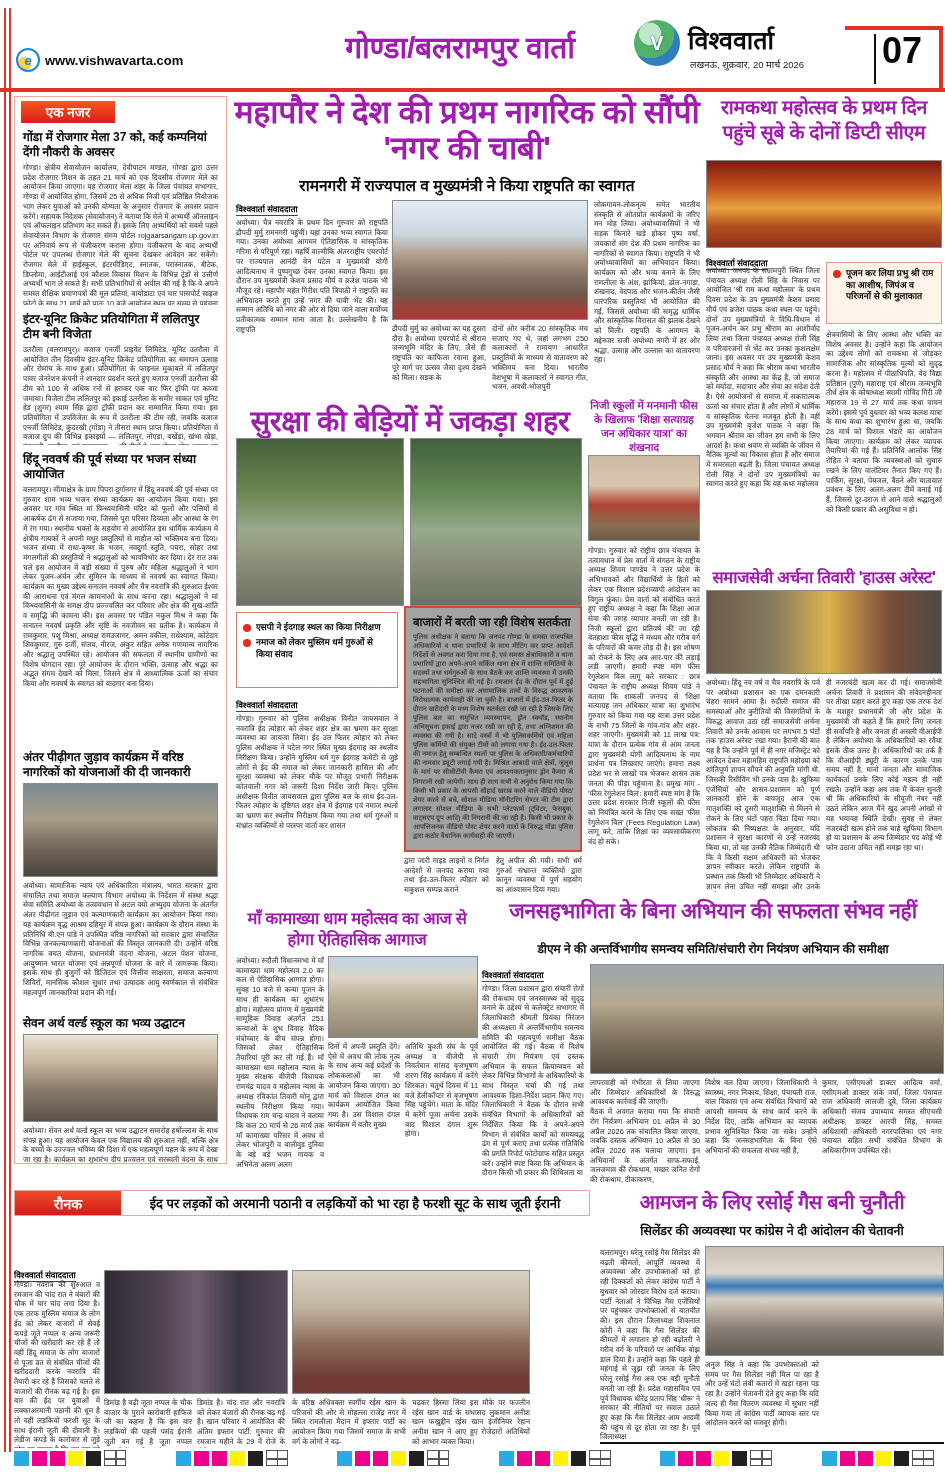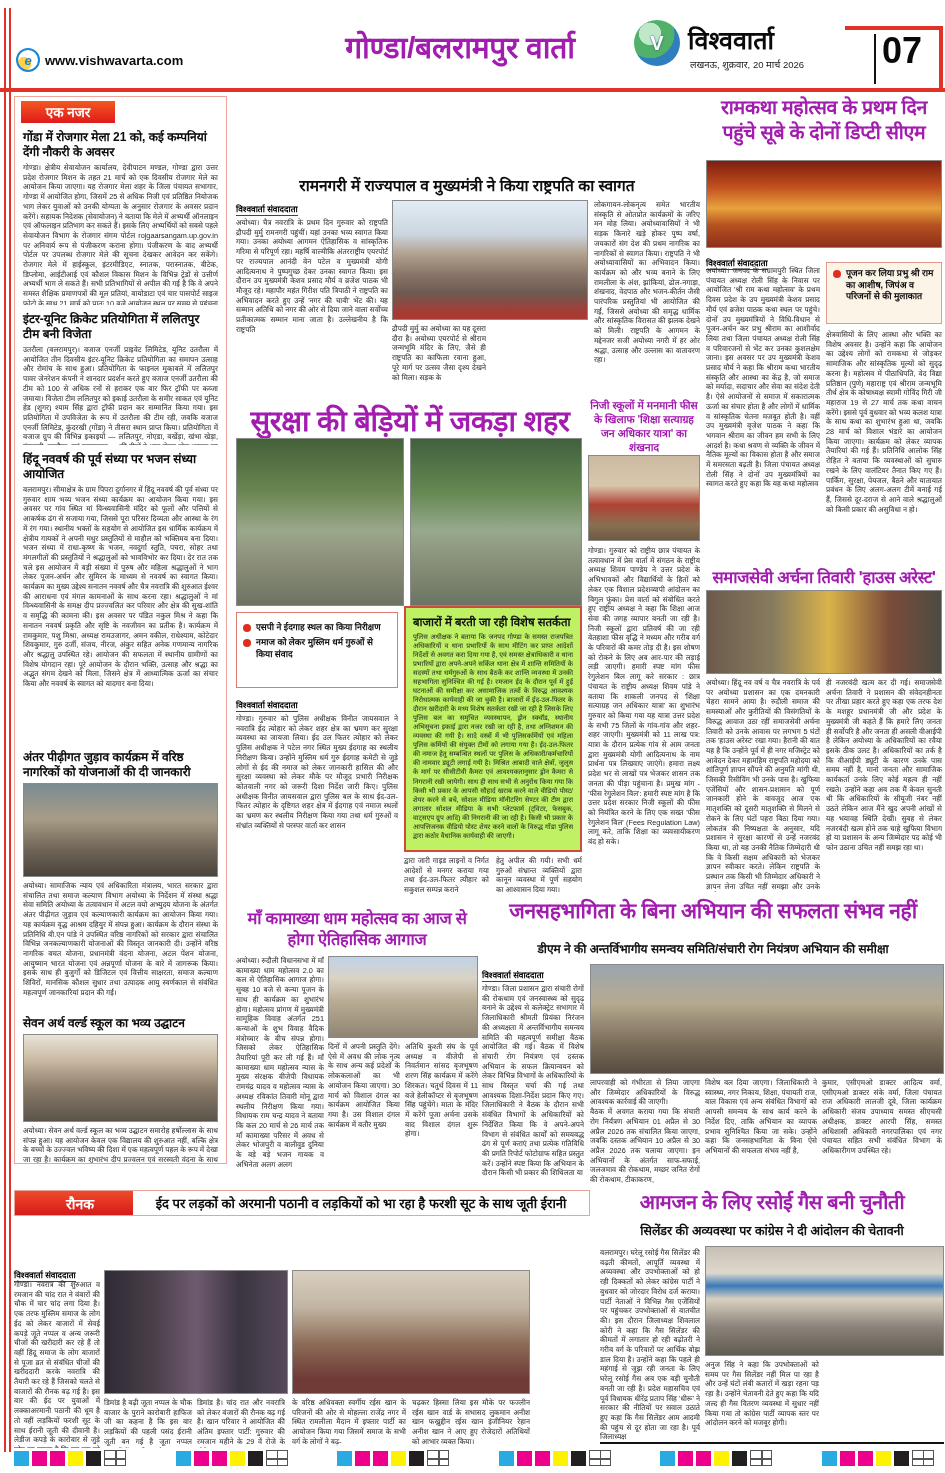--- a/index.html
+++ b/index.html
@@ -59,46 +59,48 @@
   <div class="abs" style="left:690px;top:58px;font-size:9.5px;font-weight:400;color:#222;">लखनऊ,   शुक्रवार, 20 मार्च 2026</div>
 
   <div class="abs redline" style="left:845px;top:26px;width:98px;height:4px;"></div>
   <div class="abs redline" style="left:939px;top:26px;width:4px;height:66px;"></div>
   <div class="abs" style="left:874px;top:34px;width:2px;height:50px;background:#111;"></div>
   <div class="abs" style="left:882px;top:30px;font-size:36px;font-weight:800;color:#0a0a0a;">07</div>
 
   <div class="abs boxed" style="left:14px;top:96px;width:213px;height:1068px;border:1px solid #f0a49c;padding:6px 8px;overflow:hidden;">
     <div style="width:94px;height:22px;margin:-2px 0 4px -2px;background:linear-gradient(180deg,#f4581f,#df1b1b);color:#fff;font-weight:800;font-size:13.5px;display:flex;align-items:center;justify-content:center;">एक नजर</div>
 
-    <div class="sb-head">गोंडा में रोजगार मेला 21 को, कई कम्पनियां देंगी नौकरी के अवसर</div>
+    <div class="sb-head">गोंडा में रोजगार मेला 37 को, कई कम्पनियां देंगी नौकरी के अवसर</div>
     <div class="bodytxt" style="height:142px;">गोण्डा। क्षेत्रीय सेवायोजन कार्यालय, देवीपाटन मण्डल, गोण्डा द्वारा उत्तर प्रदेश रोजगार मिशन के तहत 21 मार्च को एक दिवसीय रोजगार मेले का आयोजन किया जाएगा। यह रोजगार मेला शहर के जिला पंचायत सभागार, गोण्डा में आयोजित होगा, जिसमें 25 से अधिक निजी एवं प्रतिष्ठित नियोजक भाग लेकर युवाओं को उनकी योग्यता के अनुसार रोजगार के अवसर प्रदान करेंगे। सहायक निदेशक (सेवायोजन) ने बताया कि मेले में अभ्यर्थी ऑनलाइन एवं ऑफलाइन प्रतिभाग कर सकते हैं। इसके लिए अभ्यर्थियों को सबसे पहले सेवायोजन विभाग के रोजगार संगम पोर्टल rojgaarsangam.up.gov.in पर अनिवार्य रूप से पंजीकरण कराना होगा। पंजीकरण के बाद अभ्यर्थी पोर्टल पर उपलब्ध रोजगार मेले की सूचना देखकर आवेदन कर सकेंगे। रोजगार मेले में हाईस्कूल, इंटरमीडिएट, स्नातक, परास्नातक, बीटेक, डिप्लोमा, आईटीआई एवं कौशल विकास मिशन के विभिन्न ट्रेडों से उत्तीर्ण अभ्यर्थी भाग ले सकते हैं। सभी प्रतिभागियों से अपील की गई है कि वे अपने समस्त शैक्षिक प्रमाणपत्रों की मूल प्रतियां, बायोडाटा एवं चार पासपोर्ट साइज फोटो के साथ 21 मार्च को प्रातः 10 बजे आयोजन स्थल पर समय से पहुंचना सुनिश्चित करें।</div>
 
     <div class="sb-head">इंटर-यूनिट क्रिकेट प्रतियोगिता में ललितपुर टीम बनी विजेता</div>
     <div class="bodytxt" style="height:100px;">उतरौला (बलरामपुर)। बजाज एनर्जी प्राइवेट लिमिटेड, यूनिट उतरौला में आयोजित तीन दिवसीय इंटर-यूनिट क्रिकेट प्रतियोगिता का समापन उत्साह और रोमांच के साथ हुआ। प्रतियोगिता के फाइनल मुकाबले में ललितपुर पावर जेनरेशन कंपनी ने शानदार प्रदर्शन करते हुए बजाज एनर्जी उतरौला की टीम को 100 से अधिक रनों से हराकर एक बार फिर ट्रॉफी पर कब्जा जमाया। विजेता टीम ललितपुर को इकाई उतरौला के समीर साकत एवं यूनिट हेड (शुगर) श्याम सिंह द्वारा ट्रॉफी प्रदान कर सम्मानित किया गया। इस प्रतियोगिता में उपविजेता के रूप में उतरौला की टीम रही, जबकि बजाज एनर्जी लिमिटेड, कुंदरखी (गोंडा) ने तीसरा स्थान प्राप्त किया। प्रतियोगिता में बजाज ग्रुप की विभिन्न इकाइयों — ललितपुर, नोएडा, बर्खेड़ा, खंभा खेड़ा, कुंदरखी, उतरौला, एवं मकसूदपुर — की टीमों ने भाग लेकर खेल भावना का परिचय दिया।</div>
 
     <div class="sb-head">हिंदू नववर्ष की पूर्व संध्या पर भजन संध्या आयोजित</div>
     <div class="bodytxt" style="height:258px;">बलरामपुर। सीमाक्षेत्र के ग्राम पिपरा दुर्गानगर में हिंदू नववर्ष की पूर्व संध्या पर गुरुवार शाम भव्य भजन संध्या कार्यक्रम का आयोजन किया गया। इस अवसर पर गांव स्थित मां विन्ध्यवासिनी मंदिर को फूलों और पत्तियों से आकर्षक ढंग से सजाया गया, जिससे पूरा परिसर दिव्यता और आस्था के रंग में रंग गया। स्थानीय भक्तों के सहयोग से आयोजित इस धार्मिक कार्यक्रम में क्षेत्रीय गायकों ने अपनी मधुर प्रस्तुतियों से माहौल को भक्तिमय बना दिया। भजन संध्या में राधा-कृष्ण के भजन, नवदुर्गा स्तुति, पचरा, सोहर तथा मंगलगीतों की प्रस्तुतियों ने श्रद्धालुओं को भावविभोर कर दिया। देर रात तक चले इस आयोजन में बड़ी संख्या में पुरुष और महिला श्रद्धालुओं ने भाग लेकर पूजन-अर्चन और सुमिरन के माध्यम से नववर्ष का स्वागत किया। कार्यक्रम का मुख्य उद्देश्य सनातन नववर्ष और चैत्र नवरात्रि की शुरुआत ईश्वर की आराधना एवं मंगल कामनाओं के साथ करना रहा। श्रद्धालुओं ने मां विन्ध्यवासिनी के समक्ष दीप प्रज्ज्वलित कर परिवार और क्षेत्र की सुख-शांति व समृद्धि की कामना की। इस अवसर पर पंडित नकुल मिश्र ने कहा कि सनातन नववर्ष प्रकृति और सृष्टि के नवजीवन का प्रतीक है। कार्यक्रम में रामकुमार, पशु मिश्रा, अध्यक्ष रामउजागर, अमन वकील, राधेश्याम, कोटेदार शिवकुमार, गुरु दर्जी, संजय, नीरज, अंकुर सहित अनेक गणमान्य नागरिक और श्रद्धालु उपस्थित रहे। आयोजन की सफलता में स्थानीय ग्रामीणों का विशेष योगदान रहा। पूरे आयोजन के दौरान भक्ति, उत्साह और श्रद्धा का अद्भुत संगम देखने को मिला, जिसने क्षेत्र में आध्यात्मिक ऊर्जा का संचार किया और नववर्ष के स्वागत को यादगार बना दिया।</div>
 
     <div class="sb-head">अंतर पीढ़ीगत जुड़ाव कार्यक्रम में वरिष्ठ नागरिकों को योजनाओं की दी जानकारी</div>
     <div class="photo ph-meeting1" style="position:relative;width:100%;height:94px;"></div>
     <div class="bodytxt" style="height:128px;margin-top:4px;">अयोध्या। सामाजिक न्याय एवं अधिकारिता मंत्रालय, भारत सरकार द्वारा संचालित तथा समाज कल्याण विभाग अयोध्या के निर्देशन में संस्था श्रद्धा सेवा समिति अयोध्या के तत्वावधान में अटल वयो अभ्युदय योजना के अंतर्गत अंतर पीढ़ीगत जुड़ाव एवं कल्याणकारी कार्यक्रम का आयोजन किया गया। यह कार्यक्रम वृद्ध आश्रम दहियुर में संपन्न हुआ। कार्यक्रम के दौरान संस्था के प्रतिनिधि बी.एन पांडे ने उपस्थित वरिष्ठ नागरिकों को सरकार द्वारा संचालित विभिन्न जनकल्याणकारी योजनाओं की विस्तृत जानकारी दी। उन्होंने वरिष्ठ नागरिक बचत योजना, प्रधानमंत्री वंदना योजना, अटल पेंशन योजना, आयुष्मान भारत योजना एवं अन्नपूर्णा योजना के बारे में जागरूक किया। इसके साथ ही बुजुर्गों को डिजिटल एवं वित्तीय साक्षरता, समाज कल्याण शिविरों, मानसिक कौशल सुधार तथा उत्पादक आयु स्वर्णकाल से संबंधित महत्वपूर्ण जानकारियां प्रदान की गईं।</div>
 
     <div class="sb-head">सेवन अर्थ वर्ल्ड स्कूल का भव्य उद्घाटन</div>
     <div class="photo ph-group" style="position:relative;width:100%;height:88px;"></div>
     <div class="bodytxt" style="height:134px;margin-top:4px;">अयोध्या। सेवन अर्थ वर्ल्ड स्कूल का भव्य उद्घाटन समारोह हर्षोल्लास के साथ संपन्न हुआ। यह आयोजन केवल एक विद्यालय की शुरुआत नहीं, बल्कि क्षेत्र के बच्चों के उज्ज्वल भविष्य की दिशा में एक महत्वपूर्ण पहल के रूप में देखा जा रहा है। कार्यक्रम का शुभारंभ दीप प्रज्वलन एवं सरस्वती वंदना के साथ हुआ, जिससे पूरे वातावरण में सांस्कृतिक और आध्यात्मिक भावनाओं का संचार हुआ। इस अवसर पर मुख्य अतिथि, विशिष्ट अतिथि एवं क्षेत्र के गणमान्य नागरिकों की गरिमामयी उपस्थिति रही। विद्यालय प्रबंधन ने अपने संबोधन में बताया कि संस्थान का उद्देश्य केवल पाठ्य ज्ञान तक सीमित नहीं है, बल्कि बच्चों को आधुनिक शिक्षा के साथ भारतीय संस्कारों से जोड़ते हुए उनका सर्वांगीण विकास करना है। समारोह में उपस्थित अभिभावकों ने विद्यालय की शिक्षण पद्धति और व्यवस्थाओं की सराहना करते हुए इसे अपने बच्चों के भविष्य के लिए एक उपयुक्त और विश्वसनीय विकल्प बताया।</div>
   </div>
 
+  <div class="abs hl center" style="left:232px;top:95px;width:470px;font-size:32px;line-height:1.12;">महापौर ने देश की प्रथम नागरिक को सौंपी 'नगर की चाबी'</div>
   <div class="abs center" style="left:232px;top:174px;width:470px;font-size:15.5px;font-weight:800;color:#0d0d0d;">रामनगरी में राज्यपाल व मुख्यमंत्री ने किया राष्ट्रपति का स्वागत</div>
 
   <div class="abs" style="left:236px;top:198px;width:152px;height:198px;">
     <span class="byline">विश्ववार्ता संवाददाता</span>
     <div class="bodytxt" style="height:182px;margin-top:2px;">अयोध्या। चैत्र नवरात्रि के प्रथम दिन गुरुवार को राष्ट्रपति द्रौपदी मुर्मु रामनगरी पहुंचीं। यहां उनका भव्य स्वागत किया गया। उनका अयोध्या आगमन ऐतिहासिक व सांस्कृतिक गरिमा से परिपूर्ण रहा। महर्षि वाल्मीकि अंतरराष्ट्रीय एयरपोर्ट पर राज्यपाल आनंदी बेन पटेल व मुख्यमंत्री योगी आदित्यनाथ ने पुष्पगुच्छ देकर उनका स्वागत किया। इस दौरान उप मुख्यमंत्री केशव प्रसाद मौर्य व ब्रजेश पाठक भी मौजूद रहे। महापौर महंत गिरीश पति त्रिपाठी ने राष्ट्रपति का अभिवादन करते हुए उन्हें 'नगर की चाबी' भेंट की। यह सम्मान अतिथि को नगर की ओर से दिया जाने वाला सर्वोच्च प्रतीकात्मक सम्मान माना जाता है। उल्लेखनीय है कि राष्ट्रपति</div>
   </div>
   <div class="abs photo ph-main" style="left:392px;top:200px;width:196px;height:120px;"></div>
   <div class="abs bodytxt" style="left:392px;top:324px;width:94px;height:72px;">द्रौपदी मुर्मु का अयोध्या का यह दूसरा दौरा है। अयोध्या एयरपोर्ट से श्रीराम जन्मभूमि मंदिर के लिए, जैसे ही राष्ट्रपति का काफिला रवाना हुआ, पूरे मार्ग पर उत्सव जैसा दृश्य देखने को मिला। सड़क के</div>
+  <div class="abs bodytxt" style="left:492px;top:324px;width:96px;height:72px;">दोनों ओर करीब 20 सांस्कृतिक मंच सजाए गए थे, जहां लगभग 250 कलाकारों ने रामायण आधारित प्रस्तुतियों के माध्यम से वातावरण को भक्तिमय बना दिया। भारतीय वेशभूषा में कलाकारों ने स्वागत गीत, भजन, अवधी-भोजपुरी</div>
   <div class="abs bodytxt" style="left:594px;top:200px;width:106px;height:196px;">लोकगायन-लोकनृत्य समेत भारतीय संस्कृति से ओतप्रोत कार्यक्रमों के जरिए मन मोह लिया। अयोध्यावासियों ने भी सड़क किनारे खड़े होकर पुष्प वर्षा, जयकारों संग देश की प्रथम नागरिक का नागरिकों से स्वागत किया। राष्ट्रपति ने भी अयोध्यावासियों का अभिवादन किया। कार्यक्रम को और भव्य बनाने के लिए रामलीला के अंश, झांकियां, ढोल-नगाड़ा, शंखनाद, वेदपाठ और भजन-कीर्तन जैसी पारंपरिक प्रस्तुतियां भी आयोजित की गईं, जिससे अयोध्या की समृद्ध धार्मिक और सांस्कृतिक विरासत की झलक देखने को मिली। राष्ट्रपति के आगमन के मद्देनजर सजी अयोध्या नगरी में हर ओर श्रद्धा, उत्साह और उल्लास का वातावरण रहा।</div>
 
   <div class="abs hl center" style="left:236px;top:400px;width:348px;font-size:29px;">सुरक्षा की बेड़ियों में जकड़ा शहर</div>
   <div class="abs photo ph-police" style="left:236px;top:438px;width:168px;height:168px;"></div>
   <div class="abs photo ph-police" style="left:410px;top:438px;width:172px;height:168px;filter:hue-rotate(8deg);"></div>
 
   <div class="abs boxed" style="left:236px;top:612px;width:162px;height:76px;border:1.5px solid #e07a6e;padding:5px 6px;">
     <div class="bulletrow">
         <span class="reddot"></span>
         <span style="font-size:8.8px;font-weight:700;line-height:1.3;">एसपी ने ईदगाह स्थल का किया निरीक्षण</span>
@@ -107,25 +109,25 @@
         <span class="reddot"></span>
         <span style="font-size:8.8px;font-weight:700;line-height:1.3;">नमाज को लेकर मुस्लिम धर्म गुरुओं से किया संवाद</span>
       </div>
   </div>
 
   <div class="abs" style="left:236px;top:694px;width:162px;height:210px;">
     <span class="byline">विश्ववार्ता संवाददाता</span>
     <div class="bodytxt" style="height:194px;margin-top:2px;">गोण्डा। गुरुवार को पुलिस अधीक्षक विनीत जायसवाल ने नवरात्रि ईद त्योहार को लेकर शहर क्षेत्र का भ्रमण कर सुरक्षा व्यवस्था का जायजा लिया। ईद उल फितर त्योहार को लेकर पुलिस अधीक्षक ने पटेल नगर स्थित मुख्य ईदगाह का स्थलीय निरीक्षण किया। उन्होंने मुस्लिम धर्म गुरु ईदगाह कमेटी से जुड़े लोगों से ईद की नमाज को लेकर जानकारी हासिल की और सुरक्षा व्यवस्था को लेकर मौके पर मौजूद प्रभारी निरीक्षक कोतवाली नगर को जरूरी दिशा निर्देश जारी किए। पुलिस अधीक्षक विनीत जायसवाल द्वारा पुलिस बल के साथ ईद-उल-फितर त्योहार के दृष्टिगत शहर क्षेत्र में ईदगाह एवं नमाज स्थलों का भ्रमण कर स्थलीय निरीक्षण किया गया तथा धर्म गुरुओं व संभ्रांत व्यक्तियों से परस्पर वार्ता कर शासन</div>
   </div>
 
-  <div class="abs boxed" style="left:404px;top:606px;width:178px;height:246px;background:#bef264;border:2px solid #cf4b3a;padding:6px 7px;">
+  <div class="abs boxed" style="left:404px;top:606px;width:178px;height:246px;background:#a3a3a3;border:2px solid #cf4b3a;padding:6px 7px;">
     <div style="font-size:11.5px;font-weight:800;margin-bottom:3px;">बाजारों में बरती जा रही विशेष सतर्कता</div>
     <div class="bodytxt" style="font-size:6.8px;height:212px;">पुलिस अधीक्षक ने बताया कि जनपद गोण्डा के समस्त राजपत्रित अधिकारियों व थाना प्रभारियों के साथ मीटिंग कर प्राप्त आदेशों निर्देशों से अवगत करा दिया गया है, एवं समस्त क्षेत्राधिकारी व थाना प्रभारियों द्वारा अपने-अपने सर्किल थाना क्षेत्र में शान्ति समितियों के सदस्यों तथा धर्मगुरुओं के साथ बैठकें कर शान्ति व्यवस्था में उनकी सहभागिता सुनिश्चित की गई है। रमजान ईद के दौरान पूर्व में हुई घटनाओं की समीक्षा कर असामाजिक तत्वों के विरुद्ध आवश्यक निरोधात्मक कार्यवाही की जा चुकी है। बाजारों में ईद-उल-फितर के दौरान खरीदारी के मध्य विशेष सतर्कता रखी जा रही है जिसके लिए पुलिस बल का समुचित व्यवस्थापन, ड्रोन स्क्वॉड, स्थानीय अभिसूचना इकाई द्वारा नजर रखी जा रही है, तथा अग्निशमन की व्यवस्था की गयी है। सादे वस्त्रों में भी पुलिसकर्मियों एवं महिला पुलिस कर्मियों की संयुक्त टीमों को लगाया गया है। ईद-उल-फितर की नमाज हेतु सम्बन्धित स्थलों पर पुलिस के अधिकारी/कर्मचारियों की नामवार ड्यूटी लगाई गयी है। मिश्रित आबादी वाले क्षेत्रों, जुलूस के मार्ग पर सीसीटीवी कैमरा एवं आवश्यकतानुसार ड्रोन कैमरा से निगरानी रखी जायेगी। साथ ही साथ सभी से अनुरोध किया गया कि किसी भी प्रकार के आपसी सौहार्द खराब करने वाले वीडियो पोस्ट/शेयर करने से बचे, सोशल मीडिया मॉनीटरिंग सेण्टर की टीम द्वारा लगातार सोशल मीडिया के सभी प्लेटफार्म (ट्विटर, फेसबुक, वाट्सएप ग्रुप आदि) की निगरानी की जा रही है। किसी भी प्रकार के आपत्तिजनक वीडियो पोस्ट शेयर करने वालों के विरुद्ध गोंडा पुलिस द्वारा कठोर वैधानिक कार्यवाही की जाएगी।</div>
   </div>
-  <div class="abs bodytxt" style="left:404px;top:856px;width:85px;height:48px;">द्वारा जारी गाइड लाइनों व निर्गत आदेशों से मनगर कराया गया तथा ईद-उल-फितर त्यौहार को सकुशल सम्पन्न कराने</div>
+  <div class="abs bodytxt" style="left:404px;top:856px;width:85px;height:48px;">द्वारा जारी गाइड लाइनों व निर्गत आदेशों से जनपद कराया गया तथा ईद-उल-फितर त्यौहार को सकुशल सम्पन्न कराने</div>
   <div class="abs bodytxt" style="left:496px;top:856px;width:86px;height:48px;">हेतु अपील की गयी। सभी धर्म गुरुओं संभ्रान्त व्यक्तियों द्वारा कानून व्यवस्था में पूर्ण सहयोग का आश्वासन दिया गया।</div>
 
   <div class="abs hl center" style="left:588px;top:399px;width:112px;font-size:10.6px;line-height:1.32;letter-spacing:0;">निजी स्कूलों में मनमानी फीस के खिलाफ 'शिक्षा सत्याग्रह जन अधिकार यात्रा' का शंखनाद</div>
   <div class="abs photo ph-rally" style="left:588px;top:455px;width:112px;height:86px;"></div>
   <div class="abs bodytxt" style="left:588px;top:546px;width:112px;height:356px;">गोण्डा। गुरुवार को राष्ट्रीय छात्र पंचायत के तत्वावधान में प्रेस वार्ता में संगठन के राष्ट्रीय अध्यक्ष शिवम पाण्डेय ने उत्तर प्रदेश के अभिभावकों और विद्यार्थियों के हितों को लेकर एक विशाल प्रदेशव्यापी आंदोलन का बिगुल फूंका। प्रेस वार्ता को संबोधित करते हुए राष्ट्रीय अध्यक्ष ने कहा कि शिक्षा आज सेवा की जगह व्यापार बनती जा रही है। निजी स्कूलों द्वारा प्रतिवर्ष की जा रही बेतहाशा फीस वृद्धि ने मध्यम और गरीब वर्ग के परिवारों की कमर तोड़ दी है। इस शोषण को रोकने के लिए अब आर-पार की लड़ाई लड़ी जाएगी। हमारी स्पष्ट मांग फीस रेगुलेशन बिल लागू करे सरकार : छात्र पंचायत के राष्ट्रीय अध्यक्ष शिवम पांडे ने बताया कि शाकली जनपद से 'शिक्षा सत्याग्रह जन अधिकार यात्रा' का शुभारंभ गुरुवार को किया गया यह यात्रा उत्तर प्रदेश के सभी 75 जिलों के गांव-गांव और शहर-शहर जाएगी। मुख्यमंत्री को 11 लाख पत्र: यात्रा के दौरान प्रत्येक गांव से आम जनता द्वारा मुख्यमंत्री योगी आदित्यनाथ के नाम प्रार्थना पत्र लिखवाए जाएंगे। हमारा लक्ष्य प्रदेश भर से लाखों पत्र भेजकर शासन तक जनता की पीड़ा पहुंचाना है। प्रमुख मांग - 'फीस रेगुलेशन बिल': हमारी स्पष्ट मांग है कि उत्तर प्रदेश सरकार निजी स्कूलों की फीस को नियंत्रित करने के लिए एक सख्त 'फीस रेगुलेशन बिल' (Fees Regulation Law) लागू करे, ताकि शिक्षा का व्यवसायीकरण बंद हो सके।</div>
 
   <div class="abs hl center" style="left:706px;top:95px;width:236px;font-size:19.5px;line-height:1.3;">रामकथा महोत्सव के प्रथम दिन पहुंचे सूबे के दोनों डिप्टी सीएम</div>
   <div class="abs photo ph-stage" style="left:706px;top:160px;width:236px;height:88px;"></div>
   <div class="abs" style="left:706px;top:252px;">
     <span class="byline">विश्ववार्ता संवाददाता</span>
@@ -156,21 +158,21 @@
   </div>
   <div class="abs photo ph-meeting2" style="left:590px;top:964px;width:354px;height:110px;"></div>
   <div class="abs" style="left:590px;top:1078px;width:110px;height:108px;overflow:hidden;">
     <div class="bodytxt">लापरवाही को गंभीरता से लिया जाएगा और जिम्मेदार अधिकारियों के विरुद्ध आवश्यक कार्रवाई की जाएगी।</div>
     <div class="bodytxt">बैठक में अवगत कराया गया कि संचारी रोग निर्यंत्रण अभियान 01 अप्रैल से 30 अप्रैल 2026 तक संचालित किया जाएगा, जबकि दस्तक अभियान 10 अप्रैल से 30 अप्रैल 2026 तक चलाया जाएगा। इन अभियानों के अंतर्गत साफ-सफाई, जलजमाव की रोकथाम, मच्छर जनित रोगों की रोकथाम, टीकाकरण,</div>
   </div>
   <div class="abs bodytxt" style="left:705px;top:1078px;width:112px;height:108px;">विशेष बल दिया जाएगा। जिलाधिकारी ने स्वास्थ्य, नगर निकाय, शिक्षा, पंचायती राज, बाल विकास एवं अन्य संबंधित विभागों को आपसी समन्वय के साथ कार्य करने के निर्देश दिए, ताकि अभियान का व्यापक प्रभाव सुनिश्चित किया जा सके। उन्होंने कहा कि जनसहभागिता के बिना ऐसे अभियानों की सफलता संभव नहीं है,</div>
   <div class="abs bodytxt" style="left:822px;top:1078px;width:120px;height:108px;">कुमार, एसीएमओ डाक्टर आदित्य वर्मा, एसीएमओ डाक्टर संके वर्मा, जिला पंचायत राज अधिकारी लालजी दूबे, जिला कार्यक्रम अधिकारी संजय उपाध्याय समस्त सीएचसी अधीक्षक, डाक्टर आरपी सिंह, समस्त अधिशासी अधिकारी नगरपालिका एवं नगर पंचायत सहित सभी संबंधित विभाग के अधिकारीगण उपस्थित रहे।</div>
 
   <div class="abs boxed" style="left:14px;top:1190px;width:576px;height:26px;border:1px solid #e8a49a;display:flex;">
-    <div style="width:106px;background:linear-gradient(180deg,#ef4b2b,#d61a1a);color:#fff;font-weight:800;font-size:14px;display:flex;align-items:center;justify-content:center;padding-left:12px;">रौनक</div>
+    <div style="width:106px;background:linear-gradient(180deg,#ef4b2b,#d61a1a);color:#fff;font-weight:800;font-size:14px;display:flex;align-items:center;justify-content:center;">रौनक</div>
     <div style="flex:1;display:flex;align-items:center;justify-content:center;font-size:13px;font-weight:800;color:#0b0b0b;">ईद पर लड़कों को अरमानी पठानी व लड़कियों को भा रहा है फरशी सूट के साथ जूती ईरानी</div>
   </div>
   <div class="abs" style="left:14px;top:1264px;">
     <span class="byline">विश्ववार्ता संवाददाता</span>
   </div>
   <div class="abs bodytxt" style="left:14px;top:1280px;width:86px;height:168px;">गोण्डा। नवरात्र की शुरुआत व रमजान की चांद रात ने बंबारों की चौक में चार चांद लगा दिया है। एक तरफ मुस्लिम समाज के लोग ईद को लेकर बाजारों में सेवई कपड़े जूते नप्पल व अन्य जरूरी चीजों की खरीदारी कर रहे हैं तो वहीं हिंदू समाज के लोग बाजारों से पूजा व्रत से संबंधित चीजों की खरीददारी करके नवरात्रि की तैयारी कर रहे हैं जिसको चलते से बाजारों की रौनक बढ़ गई है। इस बार की ईद पर युवाओं में लक्काअरमानी पठानी की धूम है तो वहीं लड़कियों फरशी सूट के साथ ईरानी जूती की दीवानी है। लेडीज कपड़े के कारोबार से जुड़े सोनू का कहना है कि इस बार पूरे बाजार में फरशी सूट की सबसे ज्यादा</div>
   <div class="abs photo ph-market" style="left:104px;top:1270px;width:184px;height:124px;"></div>
   <div class="abs photo ph-iftar" style="left:292px;top:1270px;width:238px;height:124px;"></div>
   <div class="abs bodytxt" style="left:104px;top:1398px;width:88px;height:50px;">डिमांड है बढ़ी जूता नप्पल के चौक बाजार के पुराने कारोबारी हाफिज जी का कहना है कि इस बार लड़कियों की पहली पसंद ईरानी जूती बन गई है जूता नप्पल बाजारों में इसकी सबसे ज्यादा</div>
   <div class="abs bodytxt" style="left:197px;top:1398px;width:88px;height:50px;">डिमांड है। चांद रात और नवरात्रि को लेकर बंजारों की रौनक बढ़ गई है। खान परिवार ने आयोजित की अंतिम इफ्तार पार्टी: गुरुवार की रमजान महीने के 29 वें रोजे के मौके पर जनपद</div>

